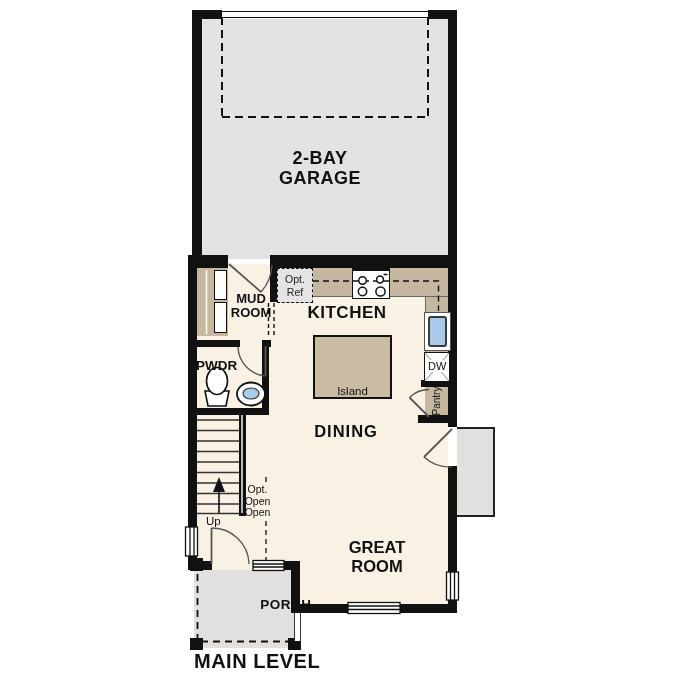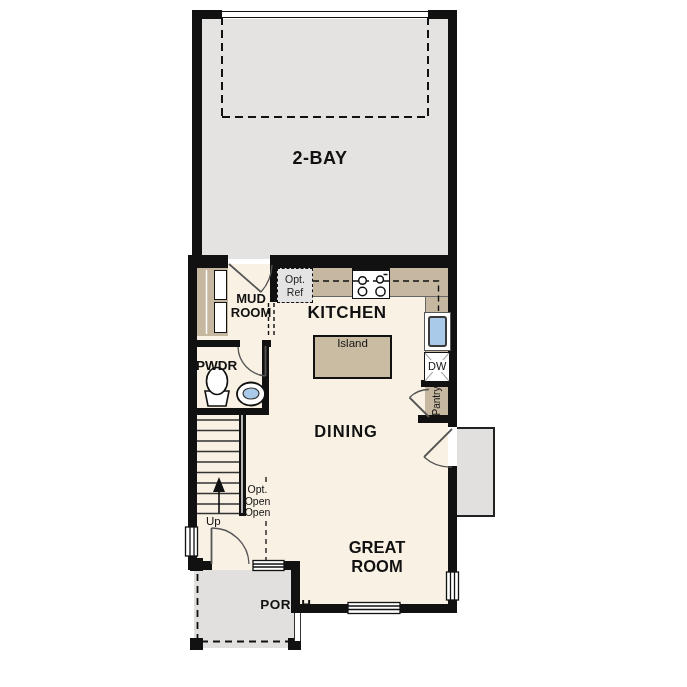--- a/index.html
+++ b/index.html
@@ -65,21 +65,21 @@
     </div>
   </div>
 
   <div class="abs" style="left:352px;top:267px;width:38px;height:32px;background:#fff;border:1.5px solid #111;border-top:4px solid #111;box-sizing:border-box;"></div>
 
   <div class="abs" style="left:424px;top:312px;width:27px;height:39px;background:#fff;border:1px solid #555;box-sizing:border-box;"></div>
   <div class="abs" style="left:428px;top:316px;width:19px;height:31px;background:#a9cbe9;border:2px solid #3a3a3a;border-radius:3px;box-sizing:border-box;"></div>
 
   <div class="abs" style="left:424px;top:352px;width:26px;height:30px;background:#fff;border:1.5px solid #111;box-sizing:border-box;"></div>
 
-  <div class="abs" style="left:313px;top:335px;width:79px;height:44px;background:#cabca3;border:2px solid #111;box-sizing:border-box;display:flex;align-items:flex-start;justify-content:center;">
+  <div class="abs" style="left:313px;top:335px;width:79px;height:64px;background:#cabca3;border:2px solid #111;box-sizing:border-box;display:flex;align-items:flex-end;justify-content:center;">
     <span style="font-size:11.5px;color:#111;">Island</span>
   </div>
 
   <div class="wall" style="left:190px;top:558px;width:13px;height:13px;"></div>
   <div class="wall" style="left:190px;top:638px;width:13px;height:12px;"></div>
   <div class="wall" style="left:288px;top:638px;width:13px;height:12px;"></div>
   <div class="abs" style="left:294px;top:613px;width:7px;height:28px;background:#fff;border-left:1px solid #333;border-right:1px solid #333;box-sizing:border-box;"></div>
 
   <svg width="687" height="687" viewBox="0 0 687 687">
 
@@ -170,40 +170,42 @@
     </g>
 
     <g>
       <ellipse cx="251" cy="394" rx="14" ry="11.5" fill="#fff" stroke="#111" stroke-width="1.8"></ellipse>
       <ellipse cx="251" cy="393.5" rx="8" ry="5.5" fill="#a9cbe9" stroke="#333" stroke-width="1.2"></ellipse>
     </g>
   </svg>
 
   <div class="lbl b ctr" style="left:240px;top:120px;width:160px;font-size:18px;line-height:20px;letter-spacing:0.5px;margin-top:28px;">
     <div>2-BAY</div>
+    <div>GARAGE</div>
   </div>
 
   <div class="lbl b ctr" style="left:222px;top:292px;width:58px;font-size:13px;line-height:14px;">
     <div>MUD</div>
     <div>ROOM</div>
   </div>
 
   <div class="lbl b" style="left:196px;top:358px;font-size:13.5px;">PWDR</div>
 
   <div class="lbl b ctr" style="left:298px;top:303px;width:98px;font-size:17px;letter-spacing:0.5px;">KITCHEN</div>
 
   <div class="lbl b ctr" style="left:306px;top:422px;width:80px;font-size:16.5px;letter-spacing:1px;">DINING</div>
 
   <div class="lbl b ctr" style="left:338px;top:494px;width:78px;font-size:16.5px;line-height:18.5px;margin-top:44px;">
     <div>GREAT</div>
     <div>ROOM</div>
   </div>
 
   <div class="lbl b ctr" style="left:213px;top:597px;width:66px;font-size:13.5px;letter-spacing:0.5px;margin-left:40px;">PORCH</div>
 
+  <div class="lbl b" style="left:194px;top:650px;font-size:20px;letter-spacing:0.5px;">MAIN LEVEL</div>
 
   <div class="lbl" style="left:427px;top:360px;font-size:11px;background:#fff;padding:0 1px;">DW</div>
 
   <div class="lbl" style="left:436px;top:401px;font-size:10px;transform:translate(-50%,-50%) rotate(-90deg);">Pantry</div>
 
   <div class="lbl" style="left:206px;top:515px;font-size:11.5px;">Up</div>
 
   <div class="lbl ctr" style="left:243px;top:484px;width:29px;font-size:10.5px;line-height:11.5px;">
     <div>Opt.</div>
     <div>Open</div>

